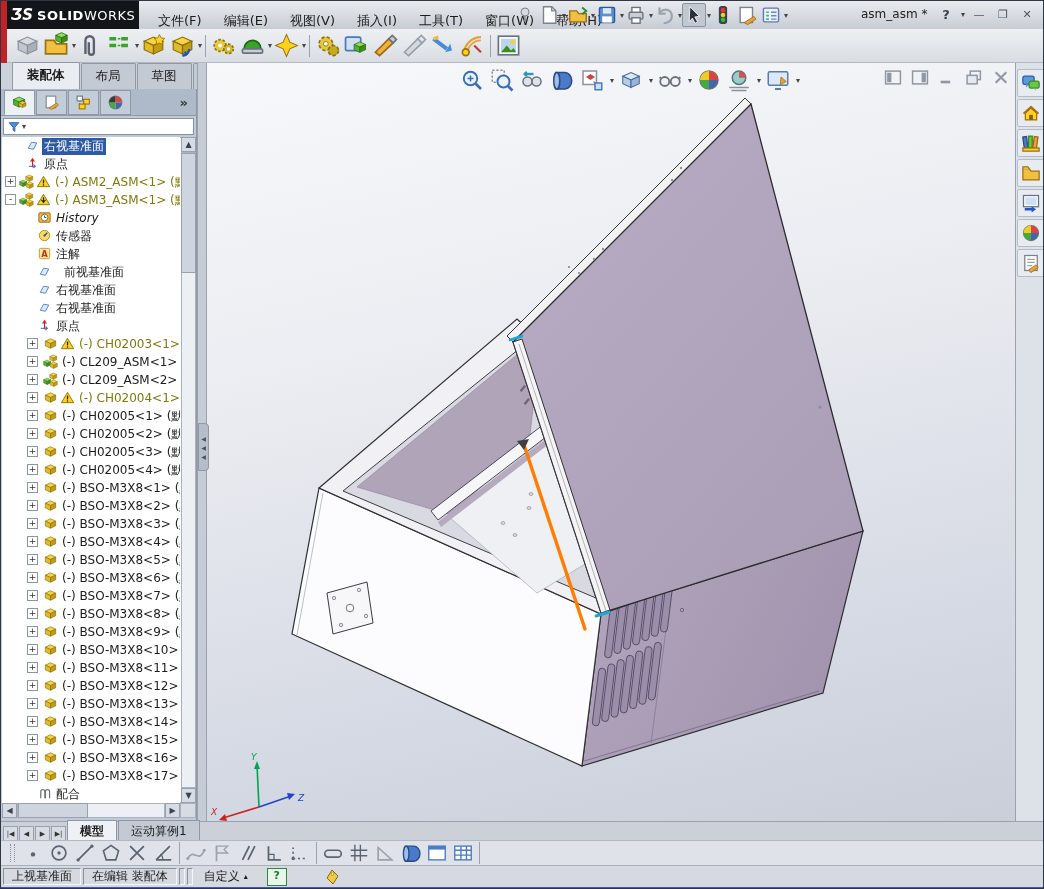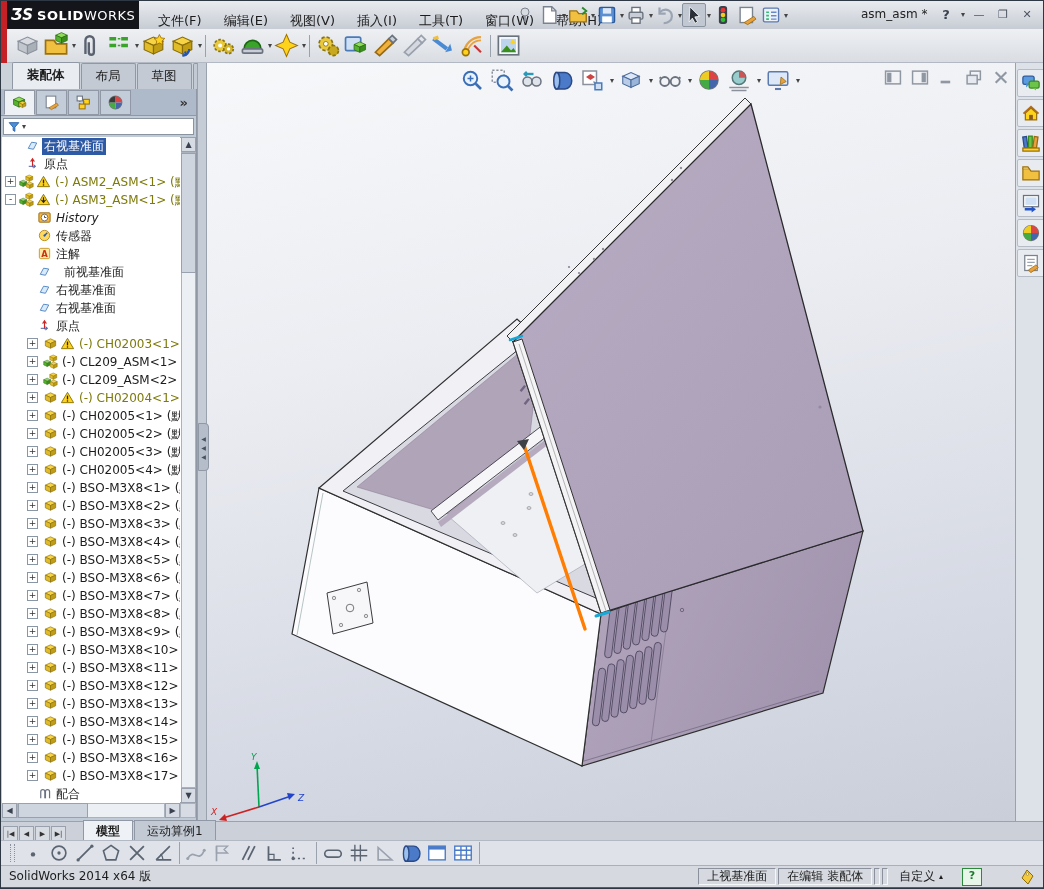--- a/index.html
+++ b/index.html
@@ -1150,21 +1150,21 @@
           </svg>
         </div>
       </div>
     </div>
 
   <div id="bottomtabs" class="abs">
       <div class="nav" style="margin-left: 2px;">|◀</div>
       <div class="nav">◀</div>
       <div class="nav">▶</div>
       <div class="nav">▶|</div>
-      <div class="mtab active" style="margin-left: 16px;">模型</div>
+      <div class="mtab active" style="margin-left: 0;">模型</div>
       <div class="mtab">运动算例1</div>
     </div>
 
   <div id="sketchbar" class="abs">
       <div id="skgrip"></div>
       <div class="sk icon-btn">
         <svg width="100%" height="100%" viewBox="0 0 16 16">
           <circle cx="8" cy="9" r="1.6" fill="#5b6572"></circle>
         </svg>
       </div>
@@ -1260,21 +1260,20 @@
       <div class="sk icon-btn">
         <svg width="100%" height="100%" viewBox="0 0 16 16">
           <rect x="2" y="3" width="12" height="10" fill="#fff" stroke="#4a7ac8"></rect>
           <path d="M2 6h12M2 9.5h12M6.5 3v10M10.5 3v10" stroke="#4a7ac8"></path>
         </svg>
       </div>
       <div class="vsep"></div>
     </div>
 
   <div id="statusbar" class="abs">
-    <div id="statusleft">SolidWorks 2014 x64 版</div>
     <div class="scell">上视基准面</div>
     <div class="scell">在编辑 装配体</div>
     <div class="scell" style="width:6px;padding:0;"></div>
     <div class="scell" style="width:6px;padding:0;"></div>
     <div class="scell" style="border-color:transparent;">
       <span>自定义</span>&nbsp;<span style="font-size:8px;">▴</span>
     </div>
     <div style="width:18px;height:16px;background:#e8f6ea;border:1px solid #2a8a3a;color:#1c7a2c;font-weight:bold;font-size:11px;text-align:center;margin-left:10px;">?</div>
     <div style="margin-left:38px;margin-right:8px;">
       <svg width="15" height="16" viewBox="0 0 15 16">

